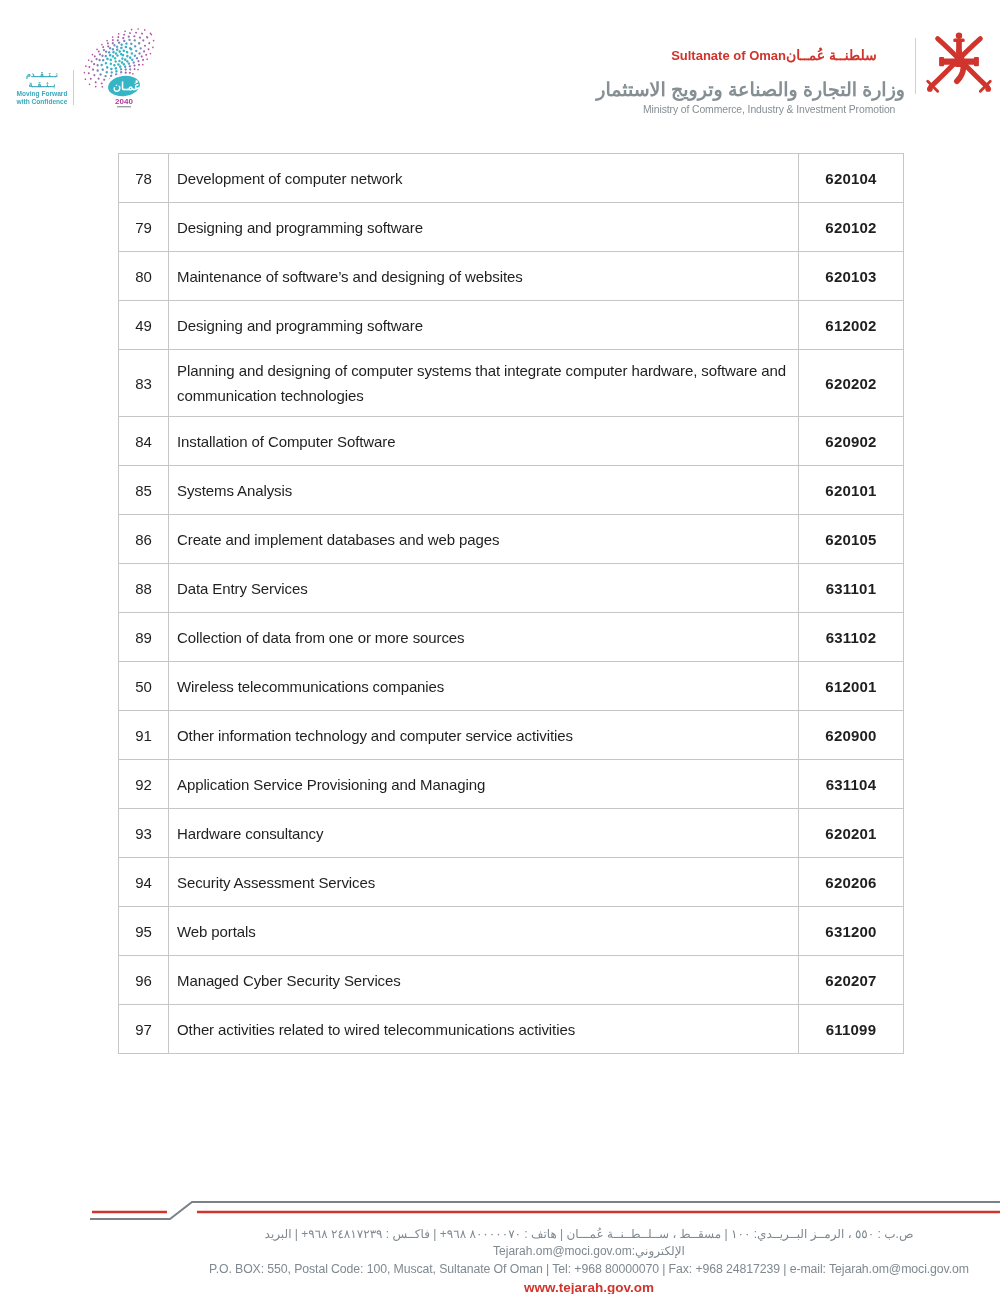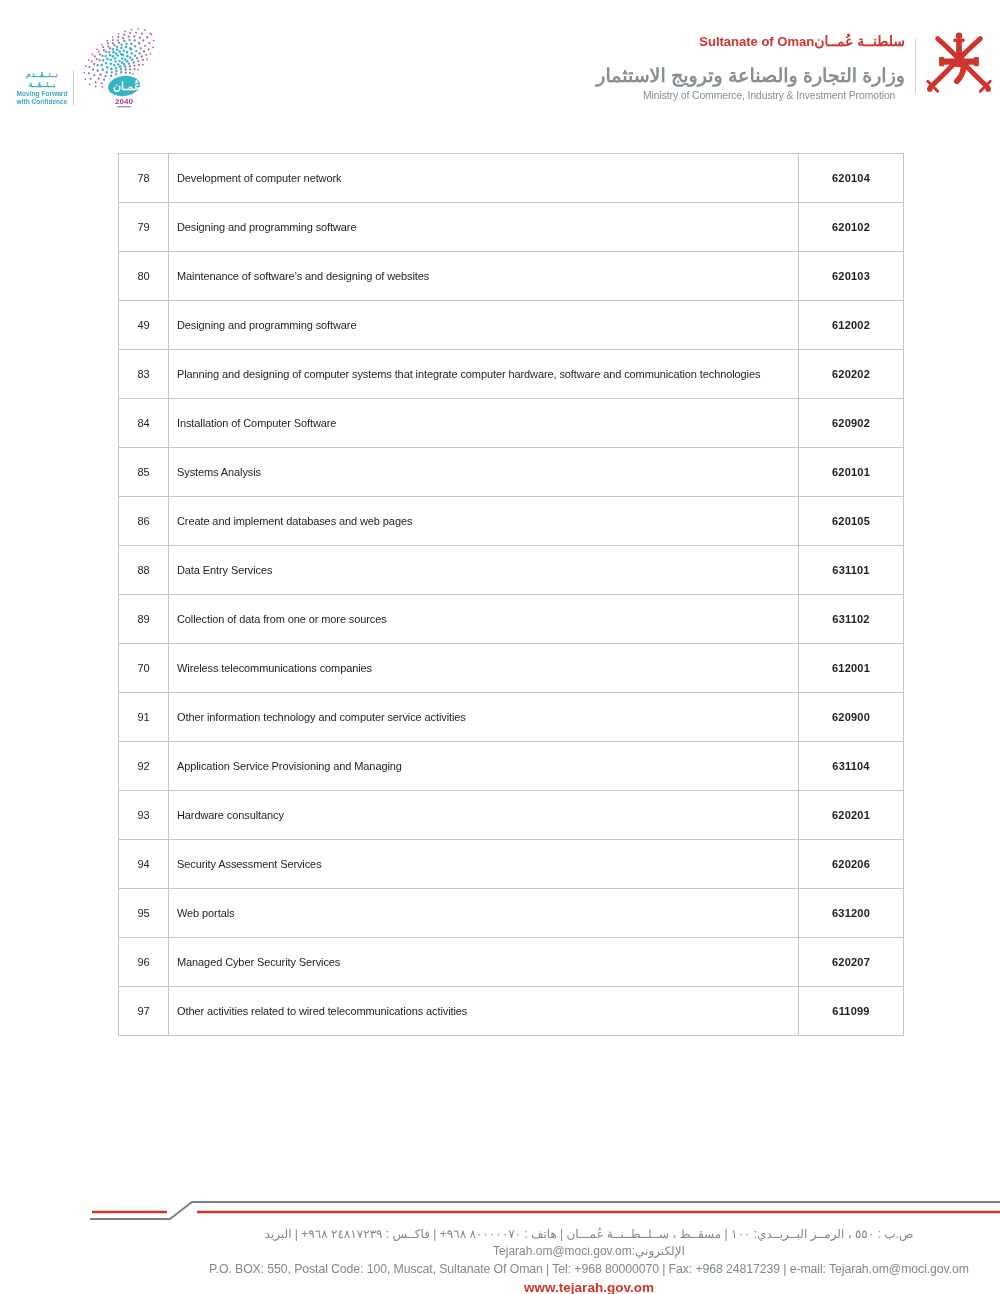--- a/index.html
+++ b/index.html
@@ -9,35 +9,35 @@
   
   .vision-logo{position:absolute;left:10px;top:12px;width:180px;height:100px;}
   .vision-tagline{position:absolute;left:6px;top:58px;width:52px;text-align:center;
                   color:#3aa9bc;border-right:1px solid #c9ced0;padding-right:5px;}
   .vision-tagline .ar{font-size:8px;font-weight:bold;direction:rtl;line-height:10px;text-align:center;}
   .vision-tagline .en{font-size:6.6px;line-height:7.5px;font-weight:bold;}
   .vision-swirl{position:absolute;left:52px;top:4px;}
 
   
   .ministry-block{position:absolute;right:95px;top:33px;width:262px;}
-  .ministry-line1{display:flex;justify-content:flex-end;align-items:baseline;}
+  .ministry-line1{display:flex;justify-content:center;align-items:baseline;margin-top:14px;}
   .ministry-line1 .en{color:#d0342c;font-weight:bold;font-size:13px;}
   .ministry-line1 .ar{color:#d0342c;font-weight:bold;font-size:14px;direction:rtl;}
   .ministry-ar{color:#868f94;font-weight:bold;font-size:19px;text-align:center;
                direction:rtl;white-space:nowrap;margin-top:15px;}
   .ministry-en{color:#868f94;font-size:10.4px;text-align:left;white-space:nowrap;
                margin-top:3px;letter-spacing:-0.1px;}
   .header-divider{position:absolute;right:84px;top:38px;height:56px;width:0;
                   border-left:1px solid #cdd1d3;}
   .emblem{position:absolute;right:4px;top:30px;}
 
   
   .activities{position:absolute;left:118px;top:153px;}
   table{border-collapse:collapse;width:762px;table-layout:fixed;}
-  td{border:1px solid #c6c6c6;vertical-align:middle;font-size:11px;}
+  td{border:1px solid #c6c6c6;vertical-align:middle;font-size:15px;}
   td.num{width:47px;text-align:center;height:46px;}
   td.desc{width:613px;padding:8px 8px;line-height:25px;letter-spacing:-0.1px;}
   td.code{width:102px;text-align:center;font-weight:bold;letter-spacing:0.2px;}
 
   
   .footer-lines{position:absolute;left:0;top:1196px;width:1000px;height:28px;}
   .footer-text{position:absolute;left:190px;right:12px;top:1226px;text-align:center;
                color:#7f898f;}
   .footer-ar{font-size:12px;direction:rtl;line-height:17px;}
   .footer-en{font-size:12.3px;line-height:18px;letter-spacing:-0.1px;}
@@ -163,21 +163,21 @@
             <td class="code">631101</td>
           </tr>
 
           <tr>
             <td class="num">89</td>
             <td class="desc">Collection of data from one or more sources</td>
             <td class="code">631102</td>
           </tr>
 
           <tr>
-            <td class="num">70</td>
+            <td class="num">50</td>
             <td class="desc">Wireless telecommunications companies</td>
             <td class="code">612001</td>
           </tr>
 
           <tr>
             <td class="num">91</td>
             <td class="desc">Other information technology and computer service activities</td>
             <td class="code">620900</td>
           </tr>
 

